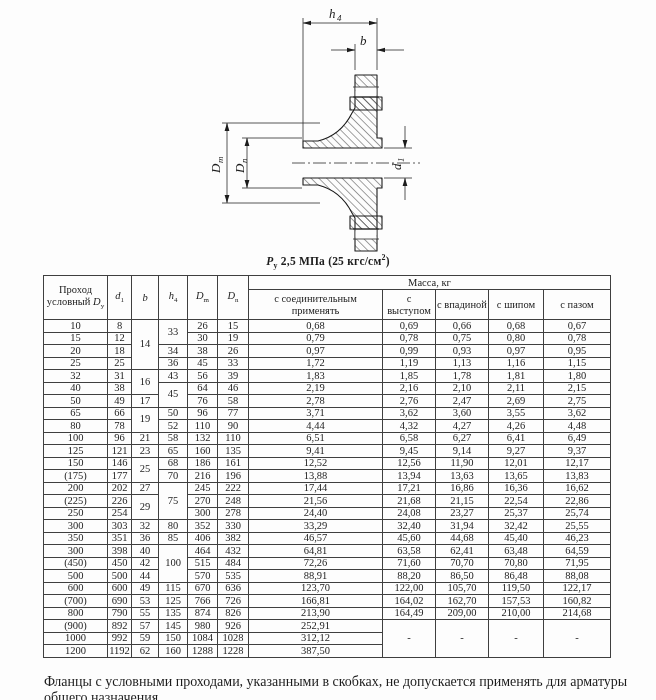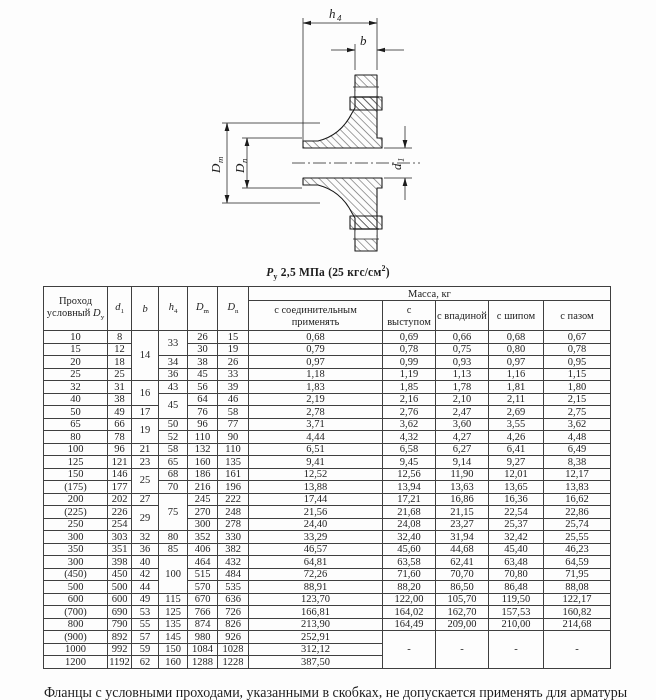--- a/index.html
+++ b/index.html
@@ -9,21 +9,21 @@
   }
   .figure{width:656px;height:252px;}
   svg text{font-family:"Liberation Serif",serif;}
   .lbl{font-style:italic;font-size:13px;fill:#1c1c1c;}
   .lbl-sub{font-style:italic;font-size:9px;fill:#1c1c1c;}
   .metal{fill:url(#hatch);stroke:#1c1c1c;stroke-width:1.1;stroke-linejoin:round;}
   .dim{stroke:#2b2b2b;stroke-width:0.8;fill:none;}
   .arr{fill:#1c1c1c;stroke:none;}
   .caption{
     width:656px;text-align:center;font-weight:bold;font-size:11.5px;
-    margin-top:12px;letter-spacing:0.2px;
+    margin-top:1px;letter-spacing:0.2px;
   }
   .caption .sym{font-style:italic;}
   .caption sub{font-size:8px;}
   .caption sup{font-size:8px;}
   table{
     border-collapse:collapse;table-layout:fixed;margin:5px 0 16px 43px;
     font-size:10.5px;color:#1d1d1d;
   }
   col.c0{width:64px}col.c1{width:24px}col.c2{width:27px}col.c3{width:29px}
   col.c4{width:30px}col.c5{width:31px}col.c6{width:134px}col.c7{width:53px}
@@ -188,21 +188,21 @@
           <td>0,93</td>
           <td>0,97</td>
           <td>0,95</td>
         </tr>
         <tr>
           <td>25</td>
           <td>25</td>
           <td>36</td>
           <td>45</td>
           <td>33</td>
-          <td>1,18</td>
+          <td>1,72</td>
           <td>1,19</td>
           <td>1,13</td>
           <td>1,16</td>
           <td>1,15</td>
         </tr>
         <tr>
           <td>32</td>
           <td>31</td>
           <td rowspan="2">16</td>
           <td>43</td>
@@ -280,21 +280,21 @@
           <td>125</td>
           <td>121</td>
           <td>23</td>
           <td>65</td>
           <td>160</td>
           <td>135</td>
           <td>9,41</td>
           <td>9,45</td>
           <td>9,14</td>
           <td>9,27</td>
-          <td>8,38</td>
+          <td>9,37</td>
         </tr>
         <tr>
           <td>150</td>
           <td>146</td>
           <td rowspan="2">25</td>
           <td>68</td>
           <td>186</td>
           <td>161</td>
           <td>12,52</td>
           <td>12,56</td>

